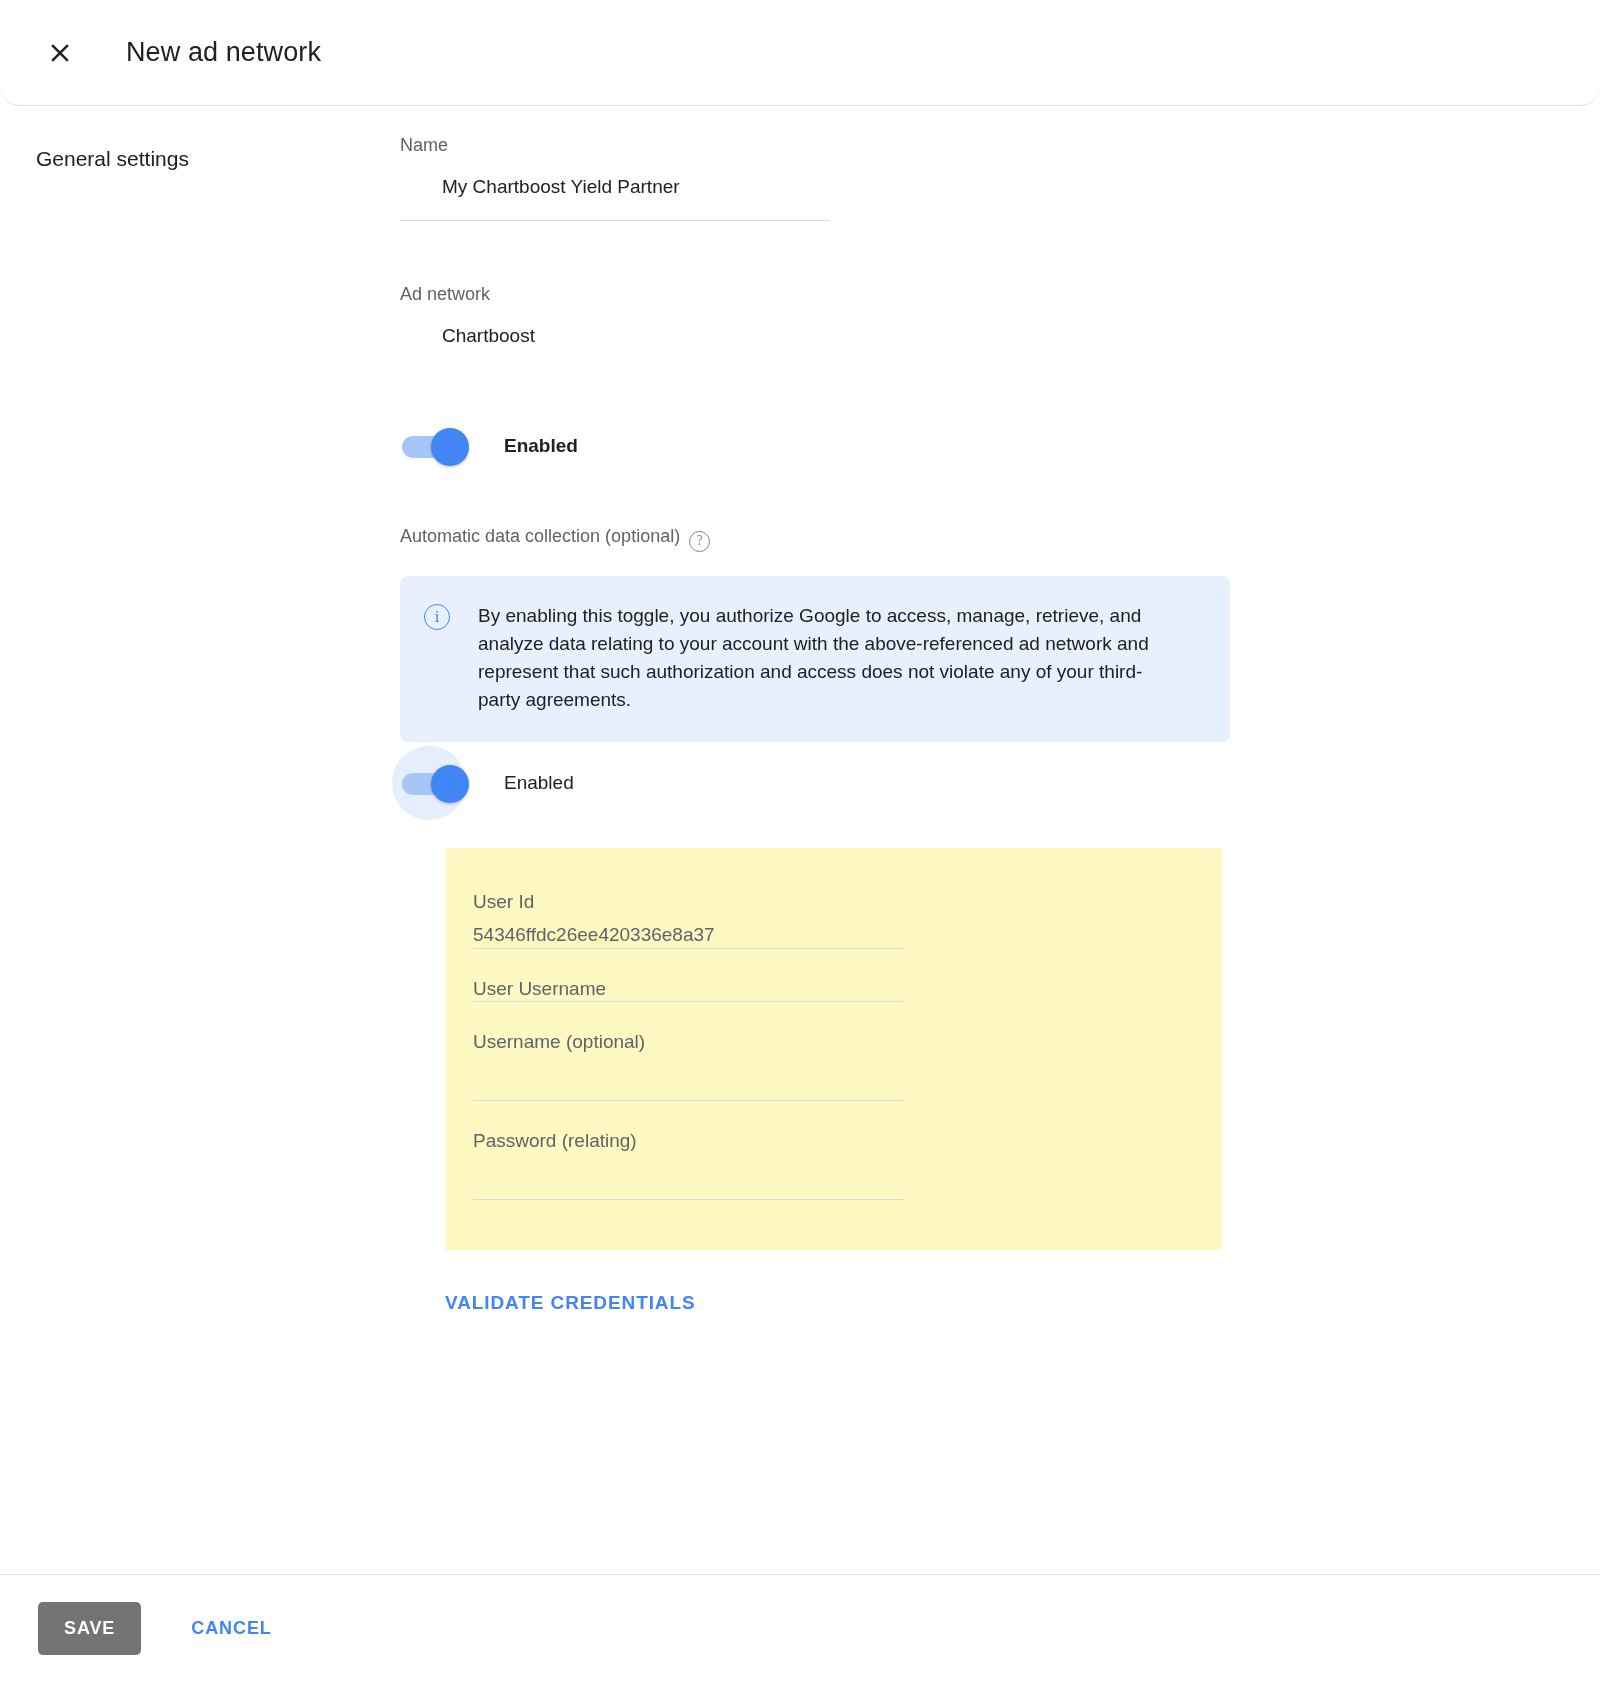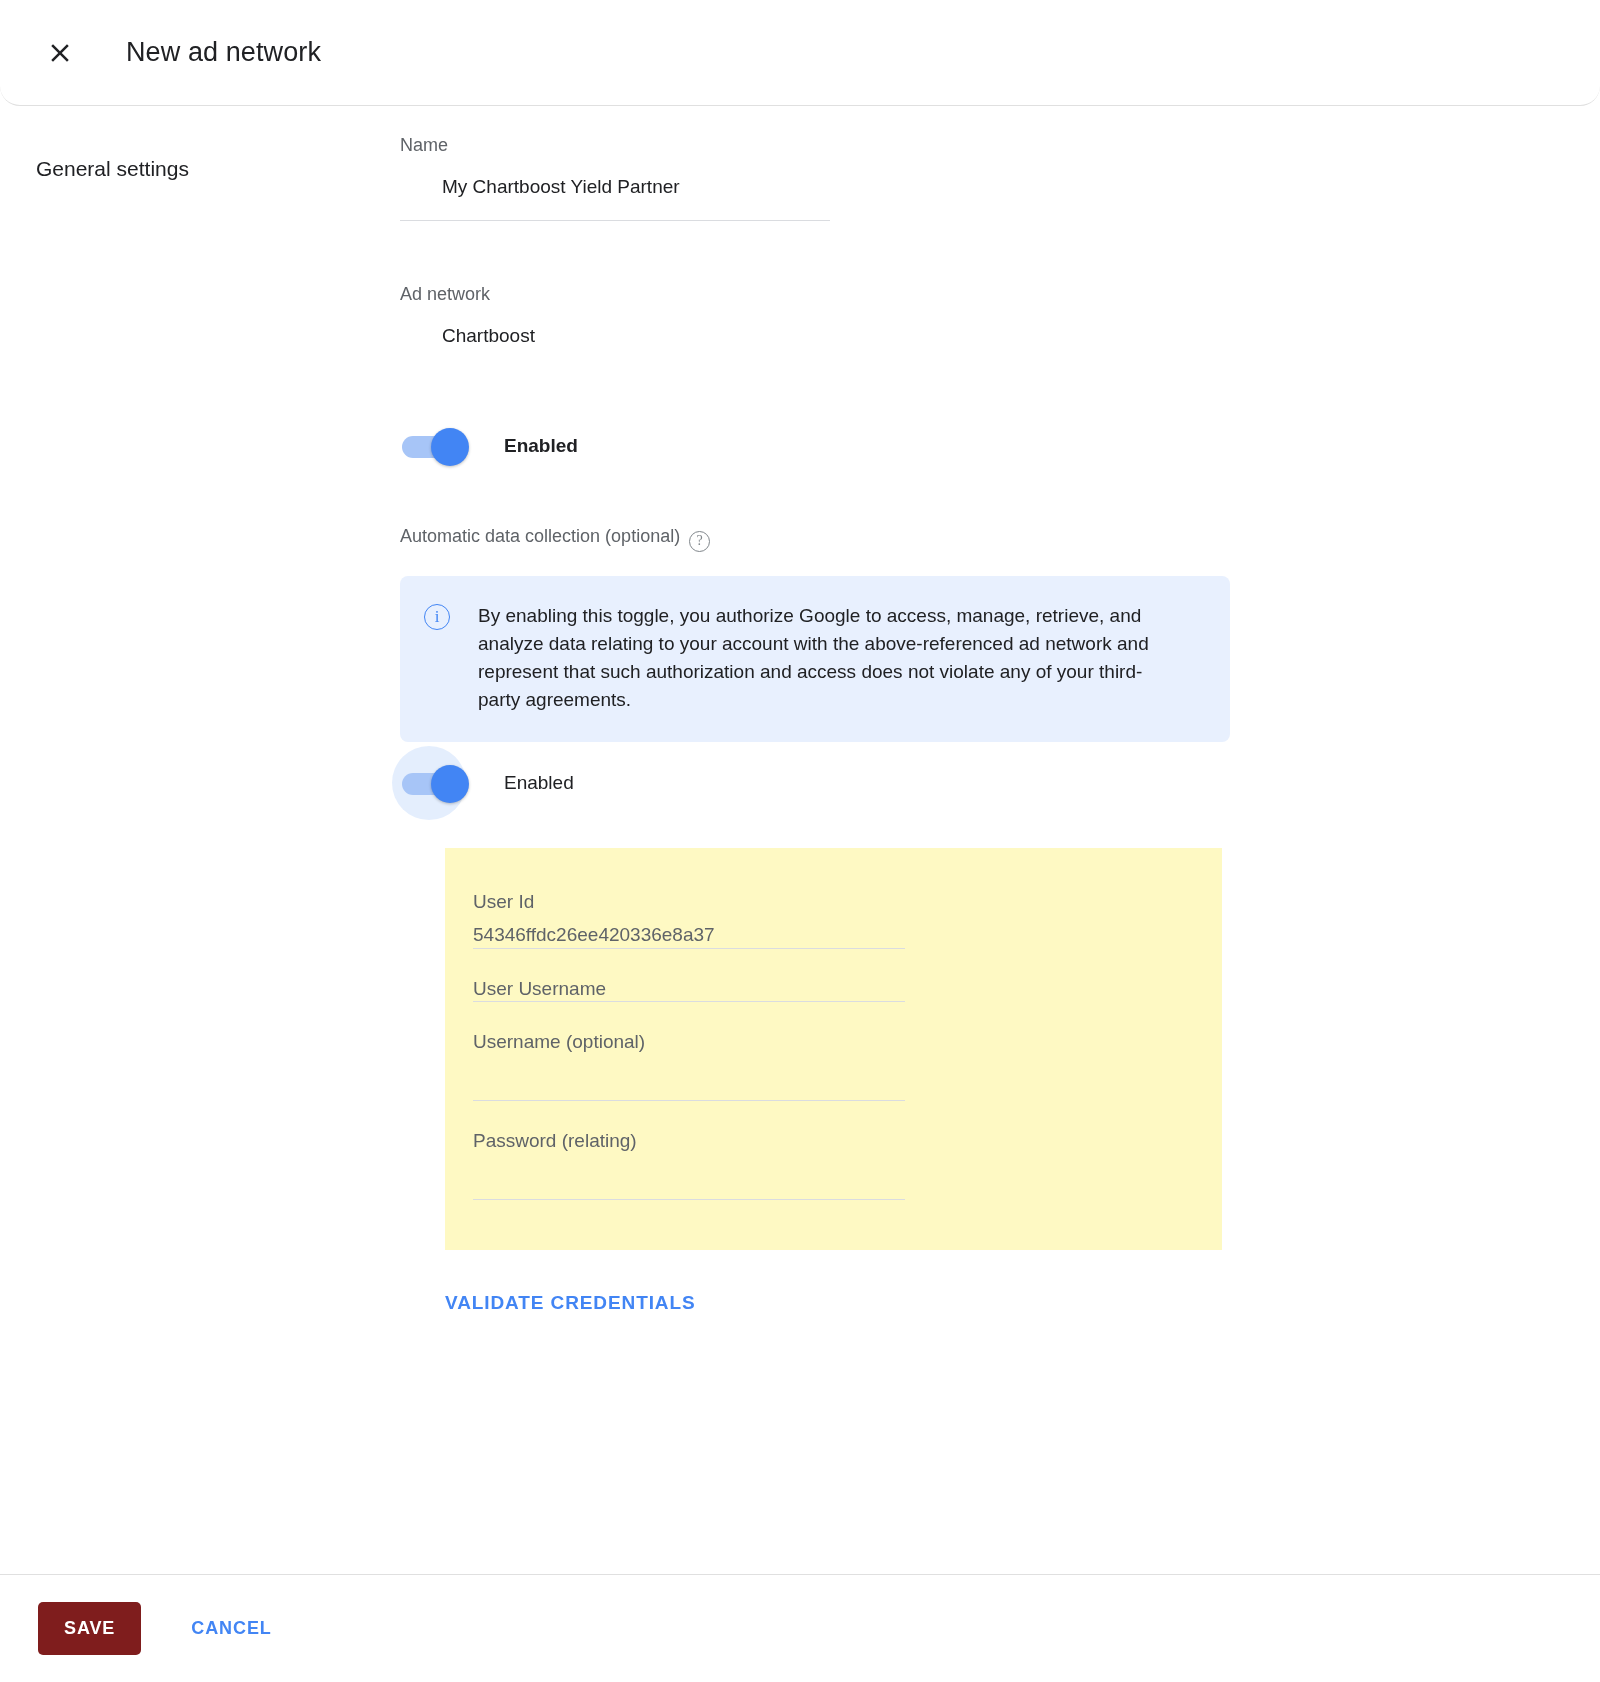--- a/index.html
+++ b/index.html
@@ -47,21 +47,21 @@
   
   .content {
     position: relative;
     padding: 0;
     height: 1318px;
     overflow: hidden;
   }
   .section-label {
     position: absolute;
     left: 36px;
-    top: 51px;
+    top: 41px;
     font-size: 21px;
     color: #202124;
     font-weight: 400;
   }
   .form-col {
     position: absolute;
     left: 400px;
     top: 28px;
     width: 860px;
   }
@@ -235,21 +235,21 @@
     bottom: 0;
     width: 1600px;
     height: 108px;
     border-top: 1px solid #e0e0e0;
     background: #fff;
     display: flex;
     align-items: center;
     padding-left: 38px;
   }
   .save-btn {
-    background: #7f1d1d;
+    background: #737373;
     color: #fff;
     border: none;
     border-radius: 5px;
     font-size: 18px;
     font-weight: 600;
     letter-spacing: 0.9px;
     padding: 16px 26px;
     cursor: pointer;
     font-family: "Liberation Sans", sans-serif;
   }

